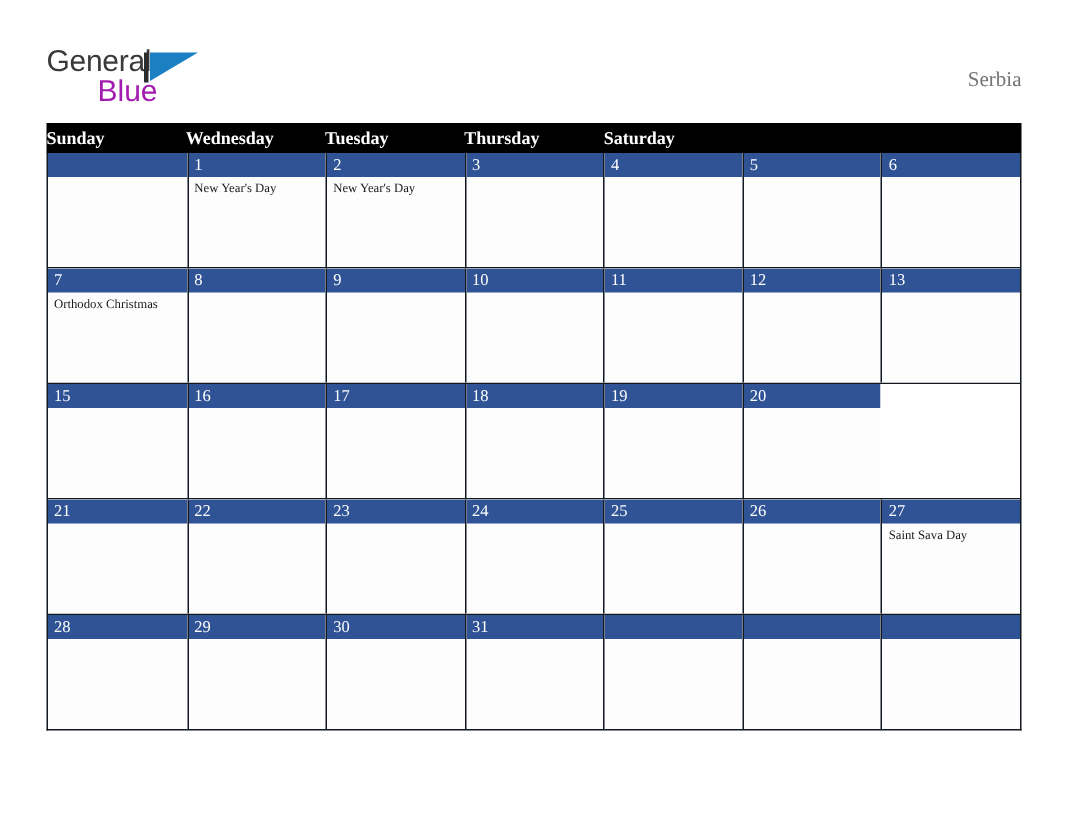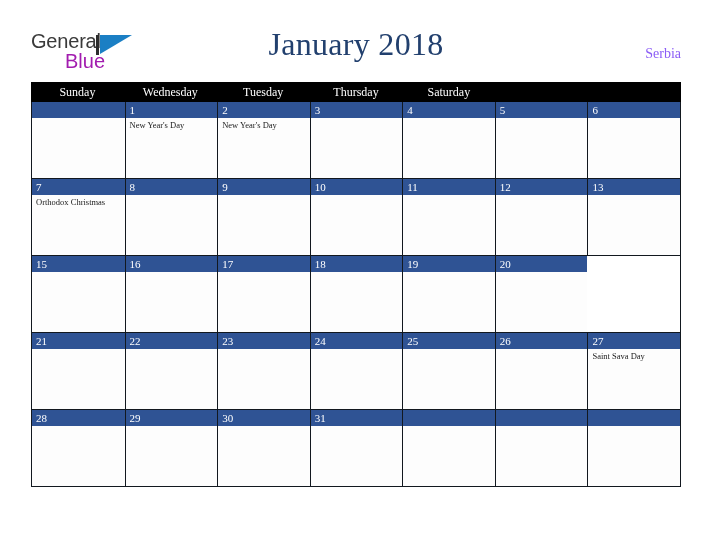--- a/index.html
+++ b/index.html
@@ -82,43 +82,42 @@
     font-size: 32px;
     color: #22406e;
     letter-spacing: 0.3px;
   }
   .locale {
     position: absolute;
     right: 31px;
     top: 46px;
     font-family: "Liberation Serif", serif;
     font-size: 14px;
-    color: #8b5cf6;
+    color: #737373;
     text-align: center;
   }
 
   
   .calendar {
     position: absolute;
     left: 31px;
     top: 82px;
     width: 650px;
   }
   .weekdays {
     display: grid;
     grid-template-columns: repeat(7, 1fr);
     background: #000000;
     height: 20px;
   }
   .weekday {
     color: #ffffff;
     font-family: "Liberation Serif", serif;
     font-size: 12px;
-    font-weight: normal;
-    text-align: center;
+    font-weight: bold;
     line-height: 20px;
   }
   .weeks {
     border-left: 1px solid #12181f;
     border-right: 1px solid #12181f;
     border-bottom: 1px solid #12181f;
   }
   .week {
     display: grid;
     grid-template-columns: repeat(7, 1fr);
@@ -162,21 +161,20 @@
 
     <div class="logo">
       <span class="logo-row1">General</span>
       <span class="logo-mark">
         <span class="logo-mark-bar"></span>
         <span class="logo-mark-tri"></span>
       </span>
       <span class="logo-row2">Blue</span>
     </div>
 
-    <div class="title">January 2018</div>
     <div class="locale">Serbia</div>
   </div>
 
   <div class="calendar">
     <div class="weekdays" id="weekday-row">
         <div class="weekday">Sunday</div>
         <div class="weekday">Wednesday</div>
         <div class="weekday">Tuesday</div>
         <div class="weekday">Thursday</div>
         <div class="weekday">Saturday</div>

